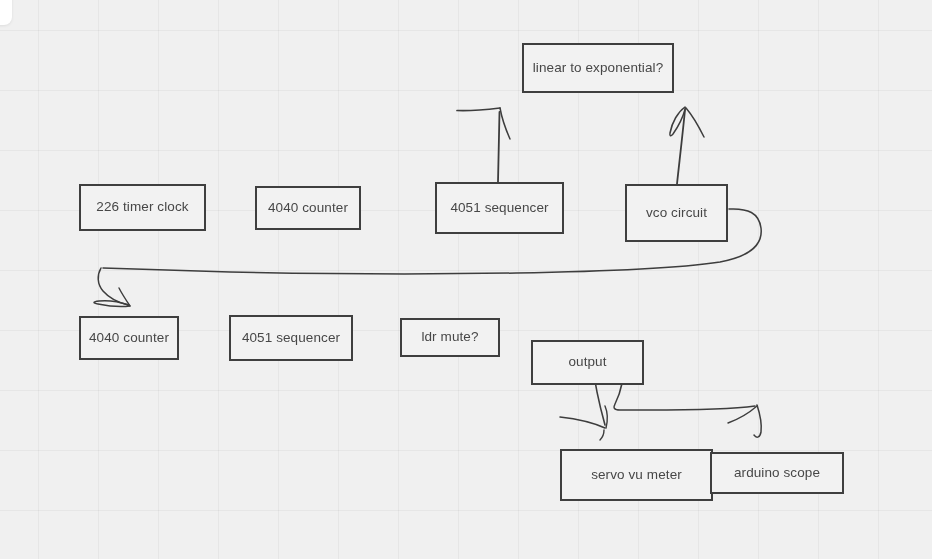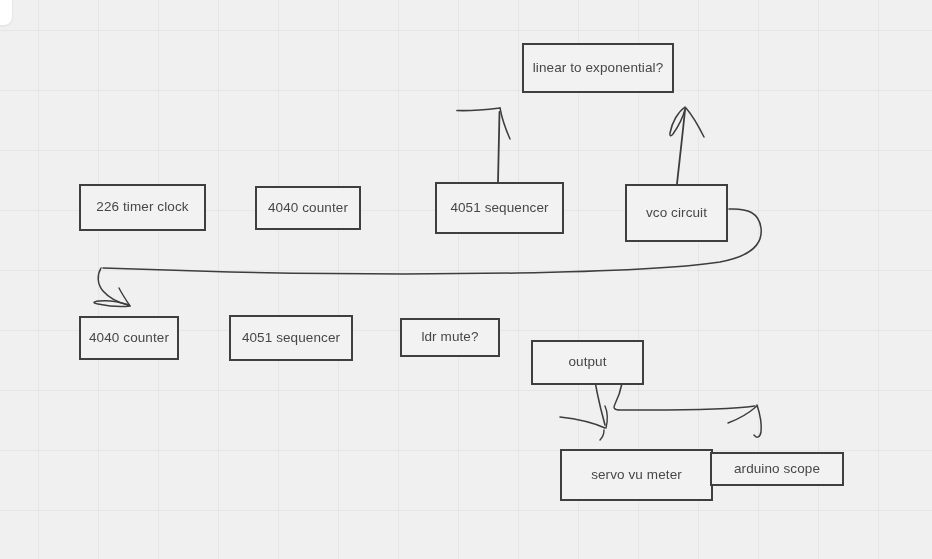--- a/index.html
+++ b/index.html
@@ -143,17 +143,17 @@
   </div>
 
   <div class="node" style="left:531px; top:316px; width:113px; height:45px;margin-top:24px;">
     <span class="node-label">output</span>
   </div>
 
   <div class="node" style="left:560px; top:449px; width:153px; height:52px;">
     <span class="node-label">servo vu meter</span>
   </div>
 
-  <div class="node" style="left:710px; top:452px; width:134px; height:34px;">
+  <div class="node" style="left:710px; top:452px; width:134px; height:42px;">
     <span class="node-label">arduino scope</span>
   </div>
 
 </div>
 
 </body></html>

